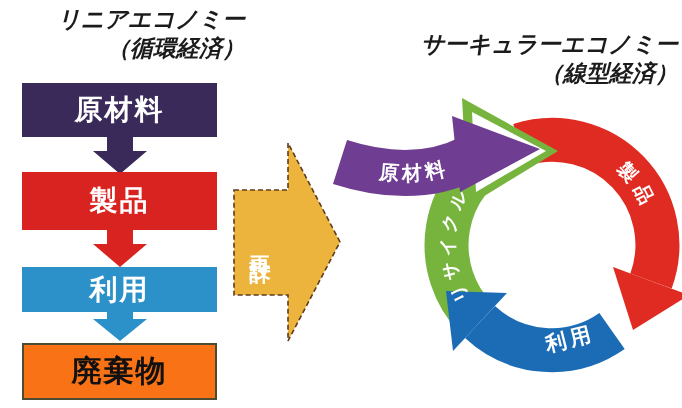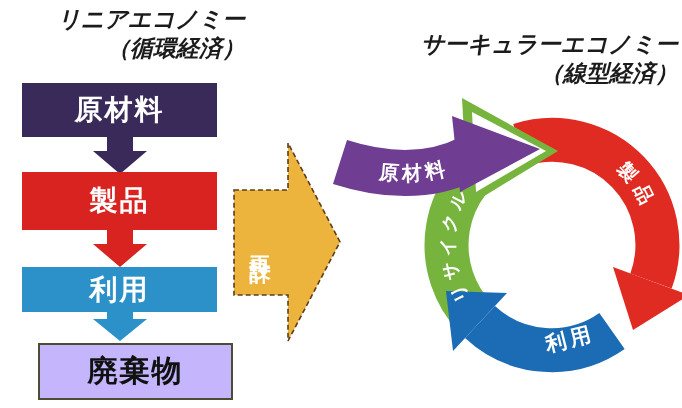--- a/index.html
+++ b/index.html
@@ -76,19 +76,19 @@
 
   <div class="box box-raw" style="background: rgb(58, 42, 90); color: rgb(255, 255, 255);">
     <span>原材料</span>
   </div>
   <div class="box box-product" style="background: rgb(217, 35, 32); color: rgb(255, 255, 255);">
     <span>製品</span>
   </div>
   <div class="box box-use" style="background: rgb(43, 145, 200); color: rgb(255, 255, 255);">
     <span>利用</span>
   </div>
-  <div class="box box-waste" style="background: #c4b5fd; color: rgb(17, 17, 17); margin-left: 16px;">
+  <div class="box box-waste" style="background: #f97316; color: rgb(17, 17, 17);">
     <span>廃棄物</span>
   </div>
 
   <div class="vert-label">再設計</div>
 
 </div>
 
 </body></html>

